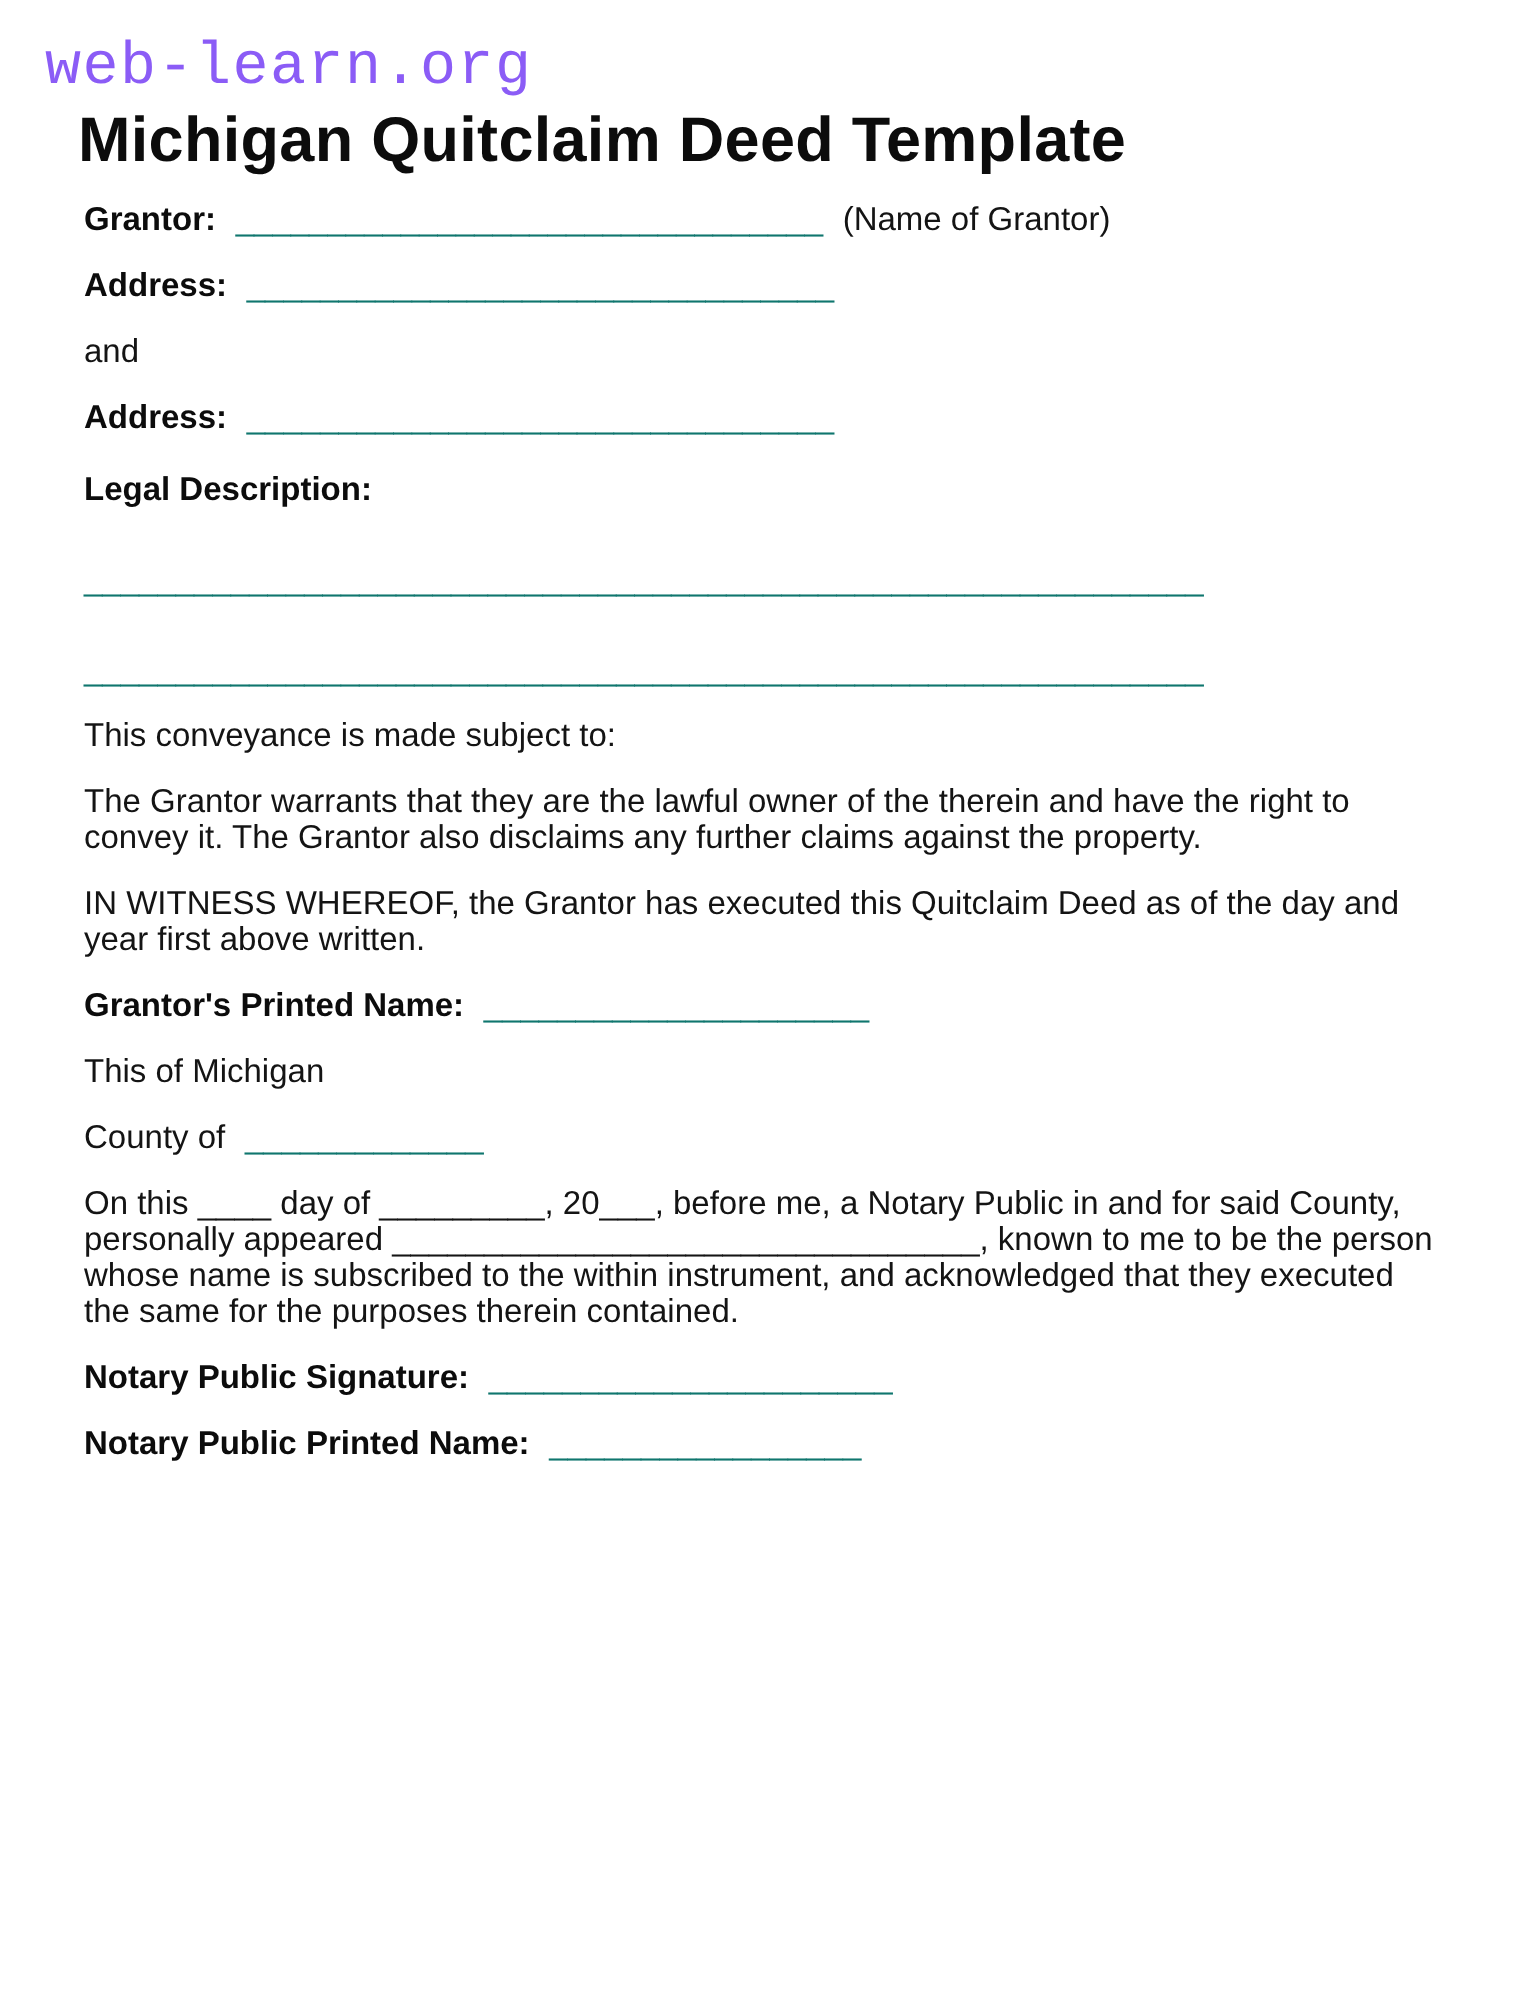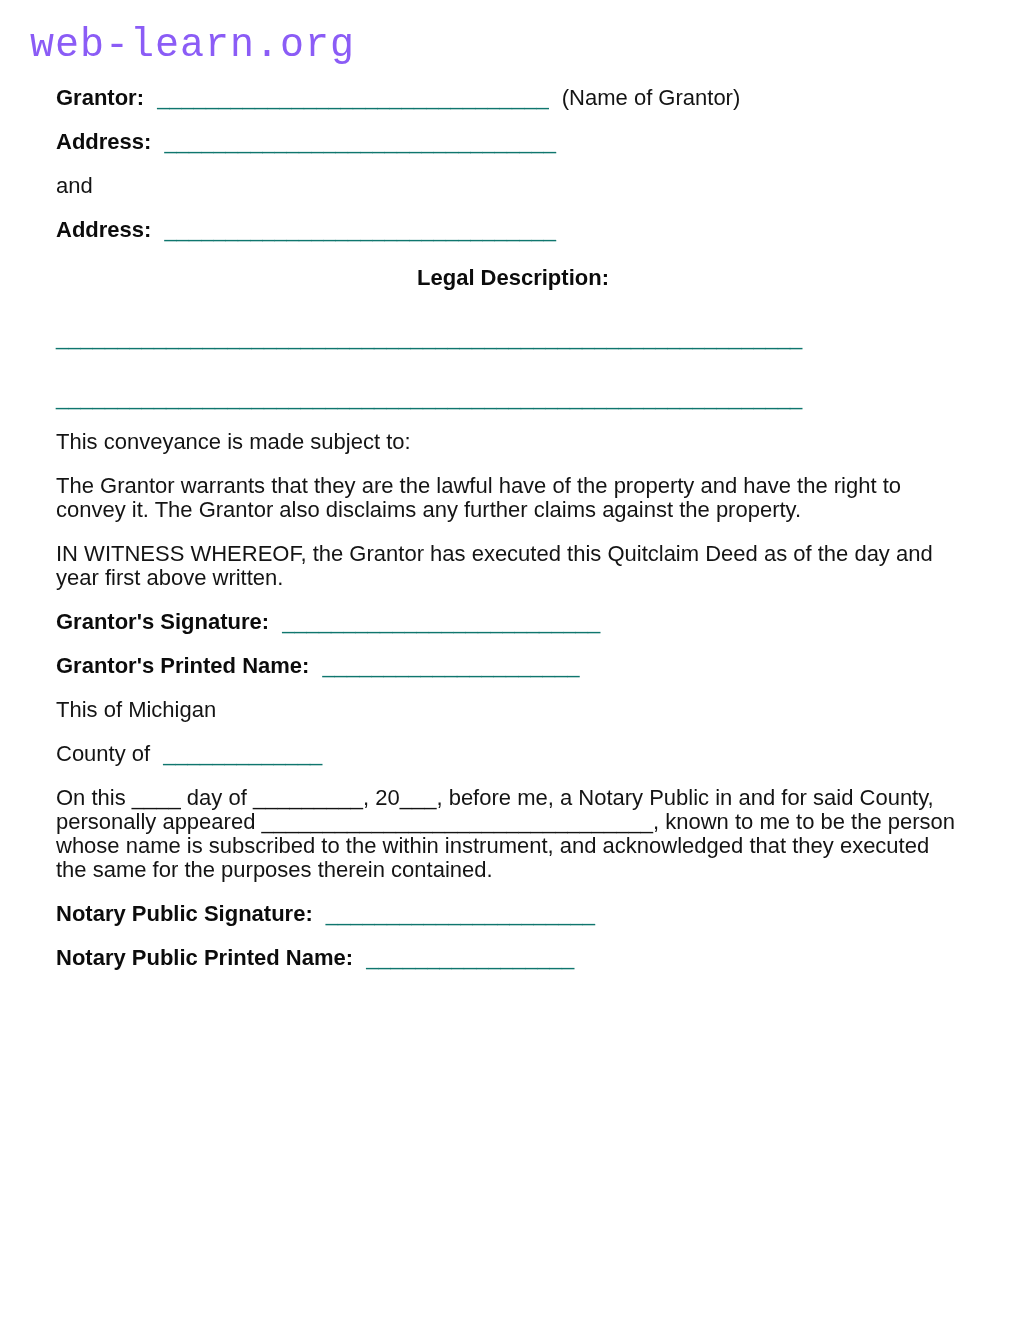--- a/index.html
+++ b/index.html
@@ -60,37 +60,37 @@
   .blank {
     letter-spacing: 0;
     color: #0f766e;
   }
   .legal-line {
     margin: 36px 0 0 0 !important;
     letter-spacing: 0;
   }
   .legal-label {
     margin-top: 24px !important;
-    text-align: center;
   }
   ul.subject-list {
     margin: 18px 0 20px 0;
     padding-left: 52px;
   }
   ul.subject-list li {
     line-height: 25px;
     padding-left: 2px;
   }
 </style>
 </head>
 <body>
 
 <div class="page">
 
   <div class="brand">web-learn.org</div>
+  <h1 class="doc-title">Michigan Quitclaim Deed Template</h1>
 
   <div class="content">
 
 
     <p class="field-line">
       <span class="lbl">Grantor:</span>
       <span class="blank">________________________________</span>
       <span>(Name of Grantor)</span>
     </p>
 
@@ -111,30 +111,26 @@
     <p class="legal-label">
       <span class="lbl">Legal Description:</span>
     </p>
 
     <p class="blank legal-line">_____________________________________________________________</p>
     <p class="blank legal-line">_____________________________________________________________</p>
 
     <p>This conveyance is made subject to:</p>
 
 
-    <p class="para">The Grantor warrants that they are the lawful have of the property and have the right to
+    <p class="para">The Grantor warrants that they are the lawful owner of the therein and have the right to
 convey it. The Grantor also disclaims any further claims against the property.</p>
 
     <p class="para">IN WITNESS WHEREOF, the Grantor has executed this Quitclaim Deed as of the day and
 year first above written.</p>
 
-    <p class="field-line">
-      <span class="lbl">Grantor's Signature:</span>
-      <span class="blank">__________________________</span>
-    </p>
 
     <p class="field-line">
       <span class="lbl">Grantor's Printed Name:</span>
       <span class="blank">_____________________</span>
     </p>
 
     <p>This of Michigan</p>
 
     <p class="field-line">
       <span>County of</span>

